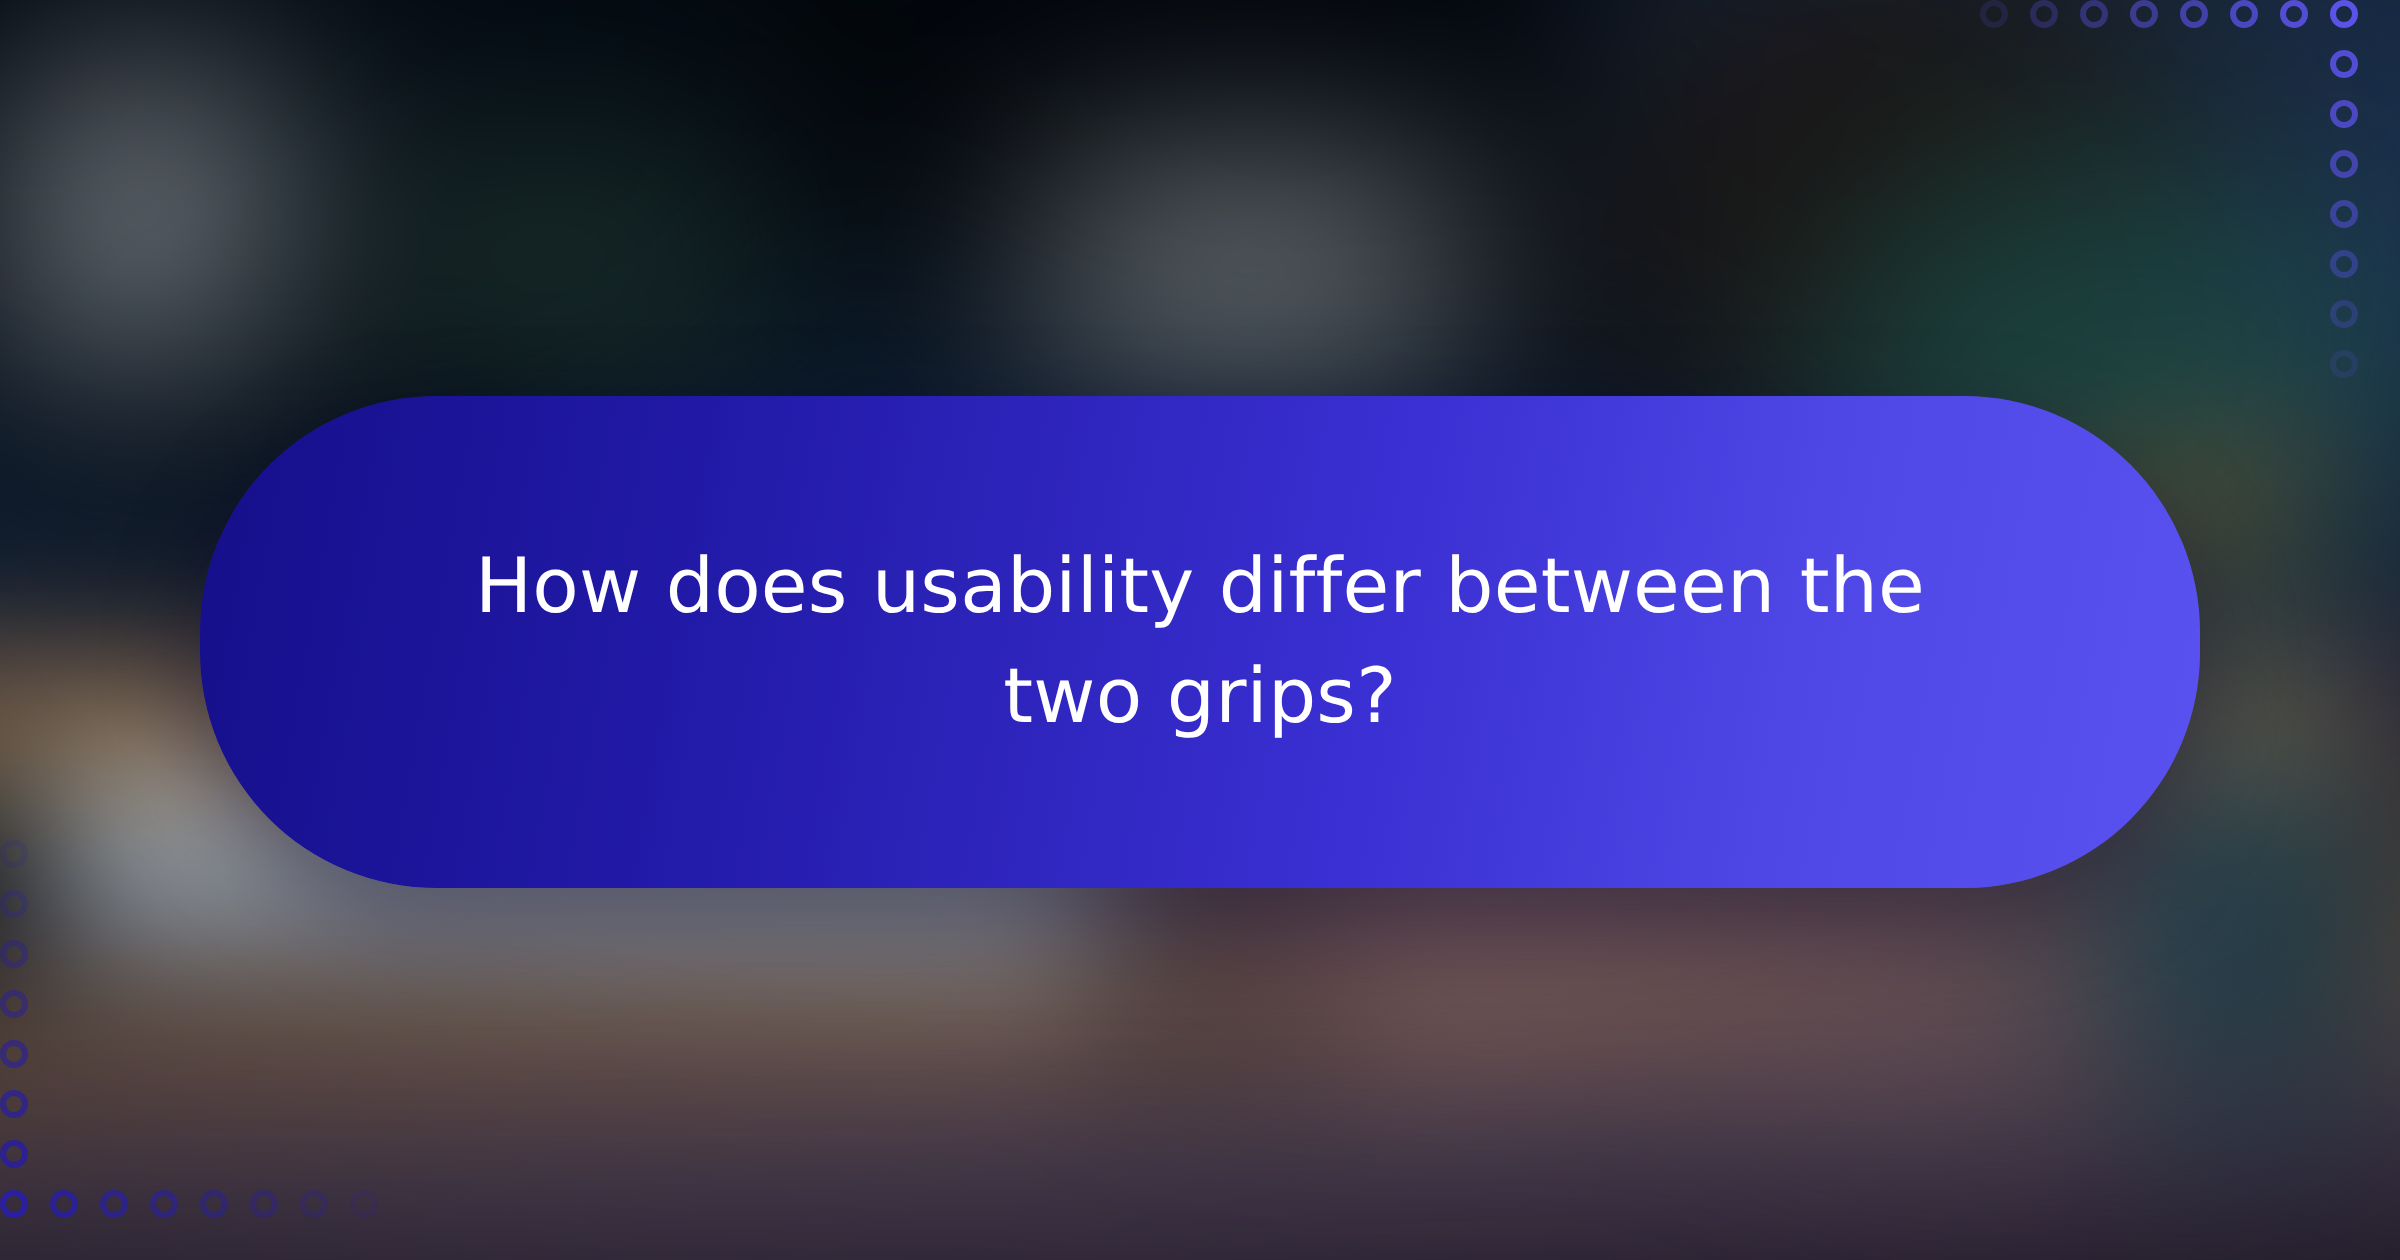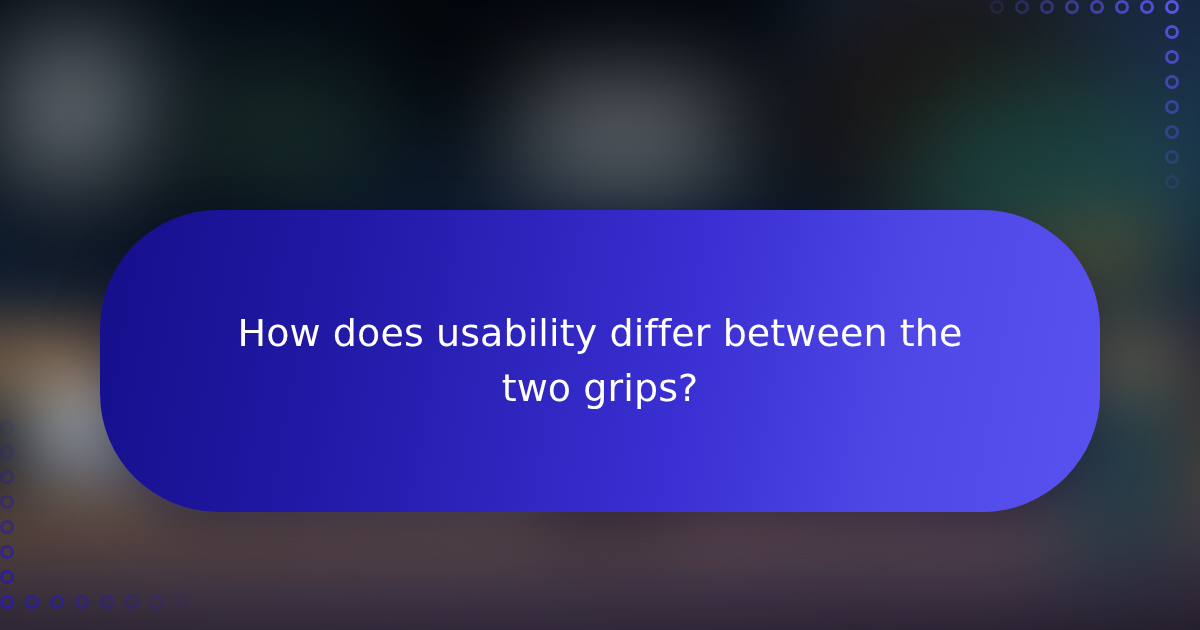--- a/index.html
+++ b/index.html
@@ -137,29 +137,28 @@
   }
   #dots-tr { right: 0; top: 0; width: 210px; height: 210px; }
   #dots-bl { left: 0;  bottom: 0; width: 210px; height: 210px; }
 
   
   .card {
     position: absolute;
     left: 100px;
     top: 198px;
     width: 1000px;
-    height: 302px;
+    height: 246px;
     border-radius: 118px;
     background: linear-gradient(100deg, #150f8a 0%, #221aa8 26%, #3a2fd2 58%, #4f48e6 80%, #5a52f0 100%);
     box-shadow: 0 18px 48px rgba(8, 6, 44, .45);
     display: flex;
     align-items: center;
     justify-content: center;
     overflow: hidden;
-    margin-top: 12px;
   }
   .card-text {
     margin: 0;
     padding: 0 110px;
     color: #ffffff;
     font-size: 38px;
     line-height: 1.46;
     font-weight: 400;
     text-align: center;
     letter-spacing: .1px;

